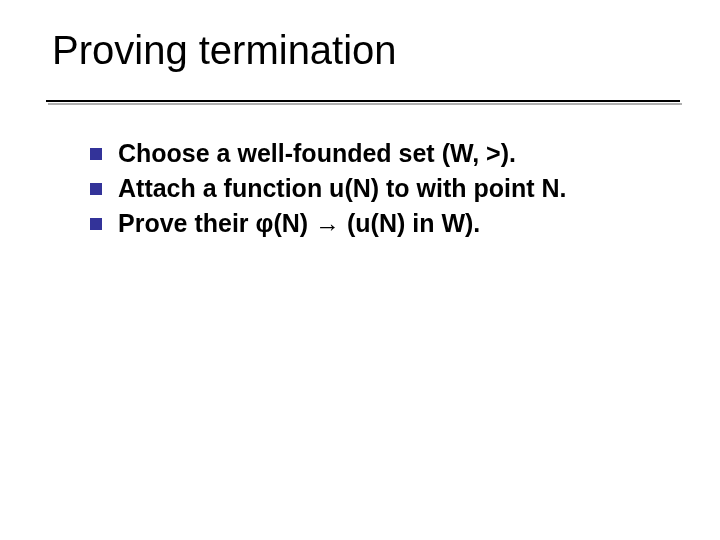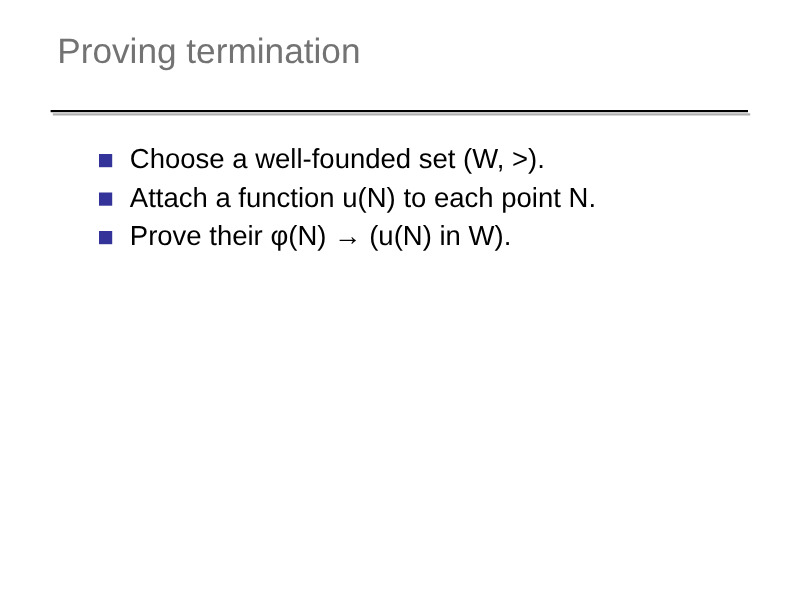--- a/index.html
+++ b/index.html
@@ -9,23 +9,23 @@
     font-family: Verdana, Geneva, sans-serif;
     color: #000;
     position: relative;
   }
   .slide {
     width: 720px;
     height: 540px;
     padding: 28px 40px 40px 56px;
   }
   .title {
-    font-size: 32px;
+    font-size: 40px;
     font-weight: 400;
-    color: #737373;
+    color: #000000;
     margin-bottom: 16px;
     margin-left: -4px;
   }
   .title-rule {
     position: absolute;
     left: 46px;
     right: 40px;
     top: 100px;
     height: 2px;
     background: #000;
@@ -35,20 +35,21 @@
     left: 48px;
     right: 38px;
     top: 103px;
     height: 2px;
     background: #b0b0b0;
   }
   .content {
     margin-top: 64px;
     margin-left: 34px;
     margin-right: 20px;
+    font-weight: bold;
   }
   .bullet-item {
     display: flex;
     align-items: flex-start;
     margin-bottom: 3px;
     line-height: 1.28;
   }
   .bullet-icon {
     flex-shrink: 0;
     width: 12px;
@@ -74,21 +75,21 @@
 
   <div class="content">
 
     <div class="bullet-item">
       <span class="bullet-icon"></span>
       <span class="bullet-text">Choose a well-founded set (W, &gt;).</span>
     </div>
 
     <div class="bullet-item">
       <span class="bullet-icon"></span>
-      <span class="bullet-text">Attach a function u(N) to each point N.</span>
+      <span class="bullet-text">Attach a function u(N) to with point N.</span>
     </div>
 
 
     <div class="bullet-item">
       <span class="bullet-icon"></span>
       <span class="bullet-text">Prove their φ(N) → (u(N) in W).</span>
     </div>
 
   </div>
 

